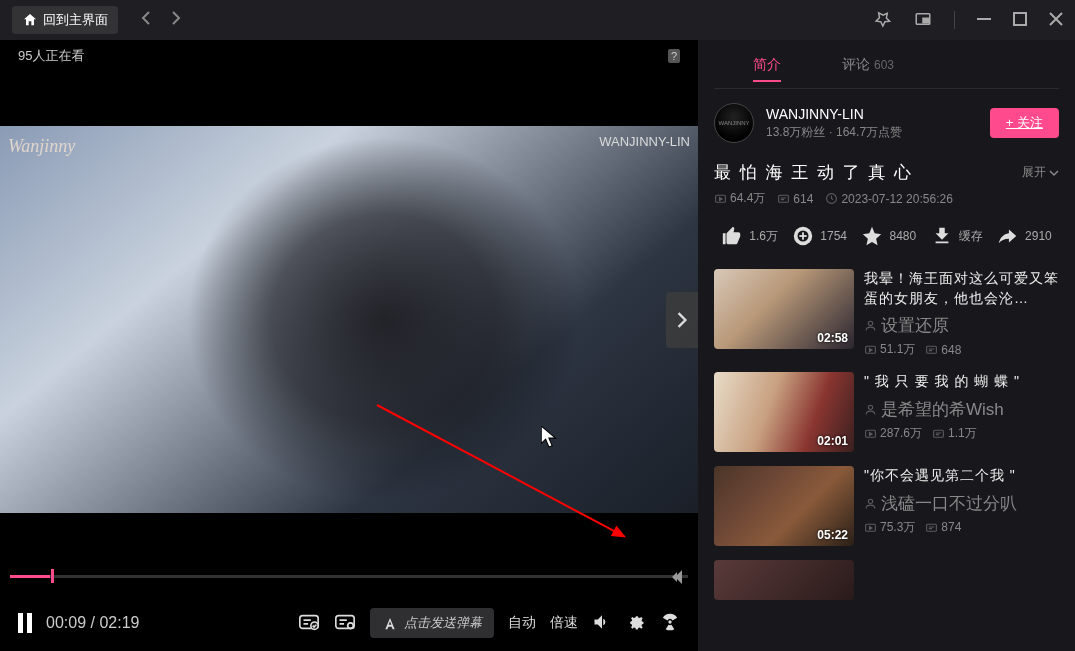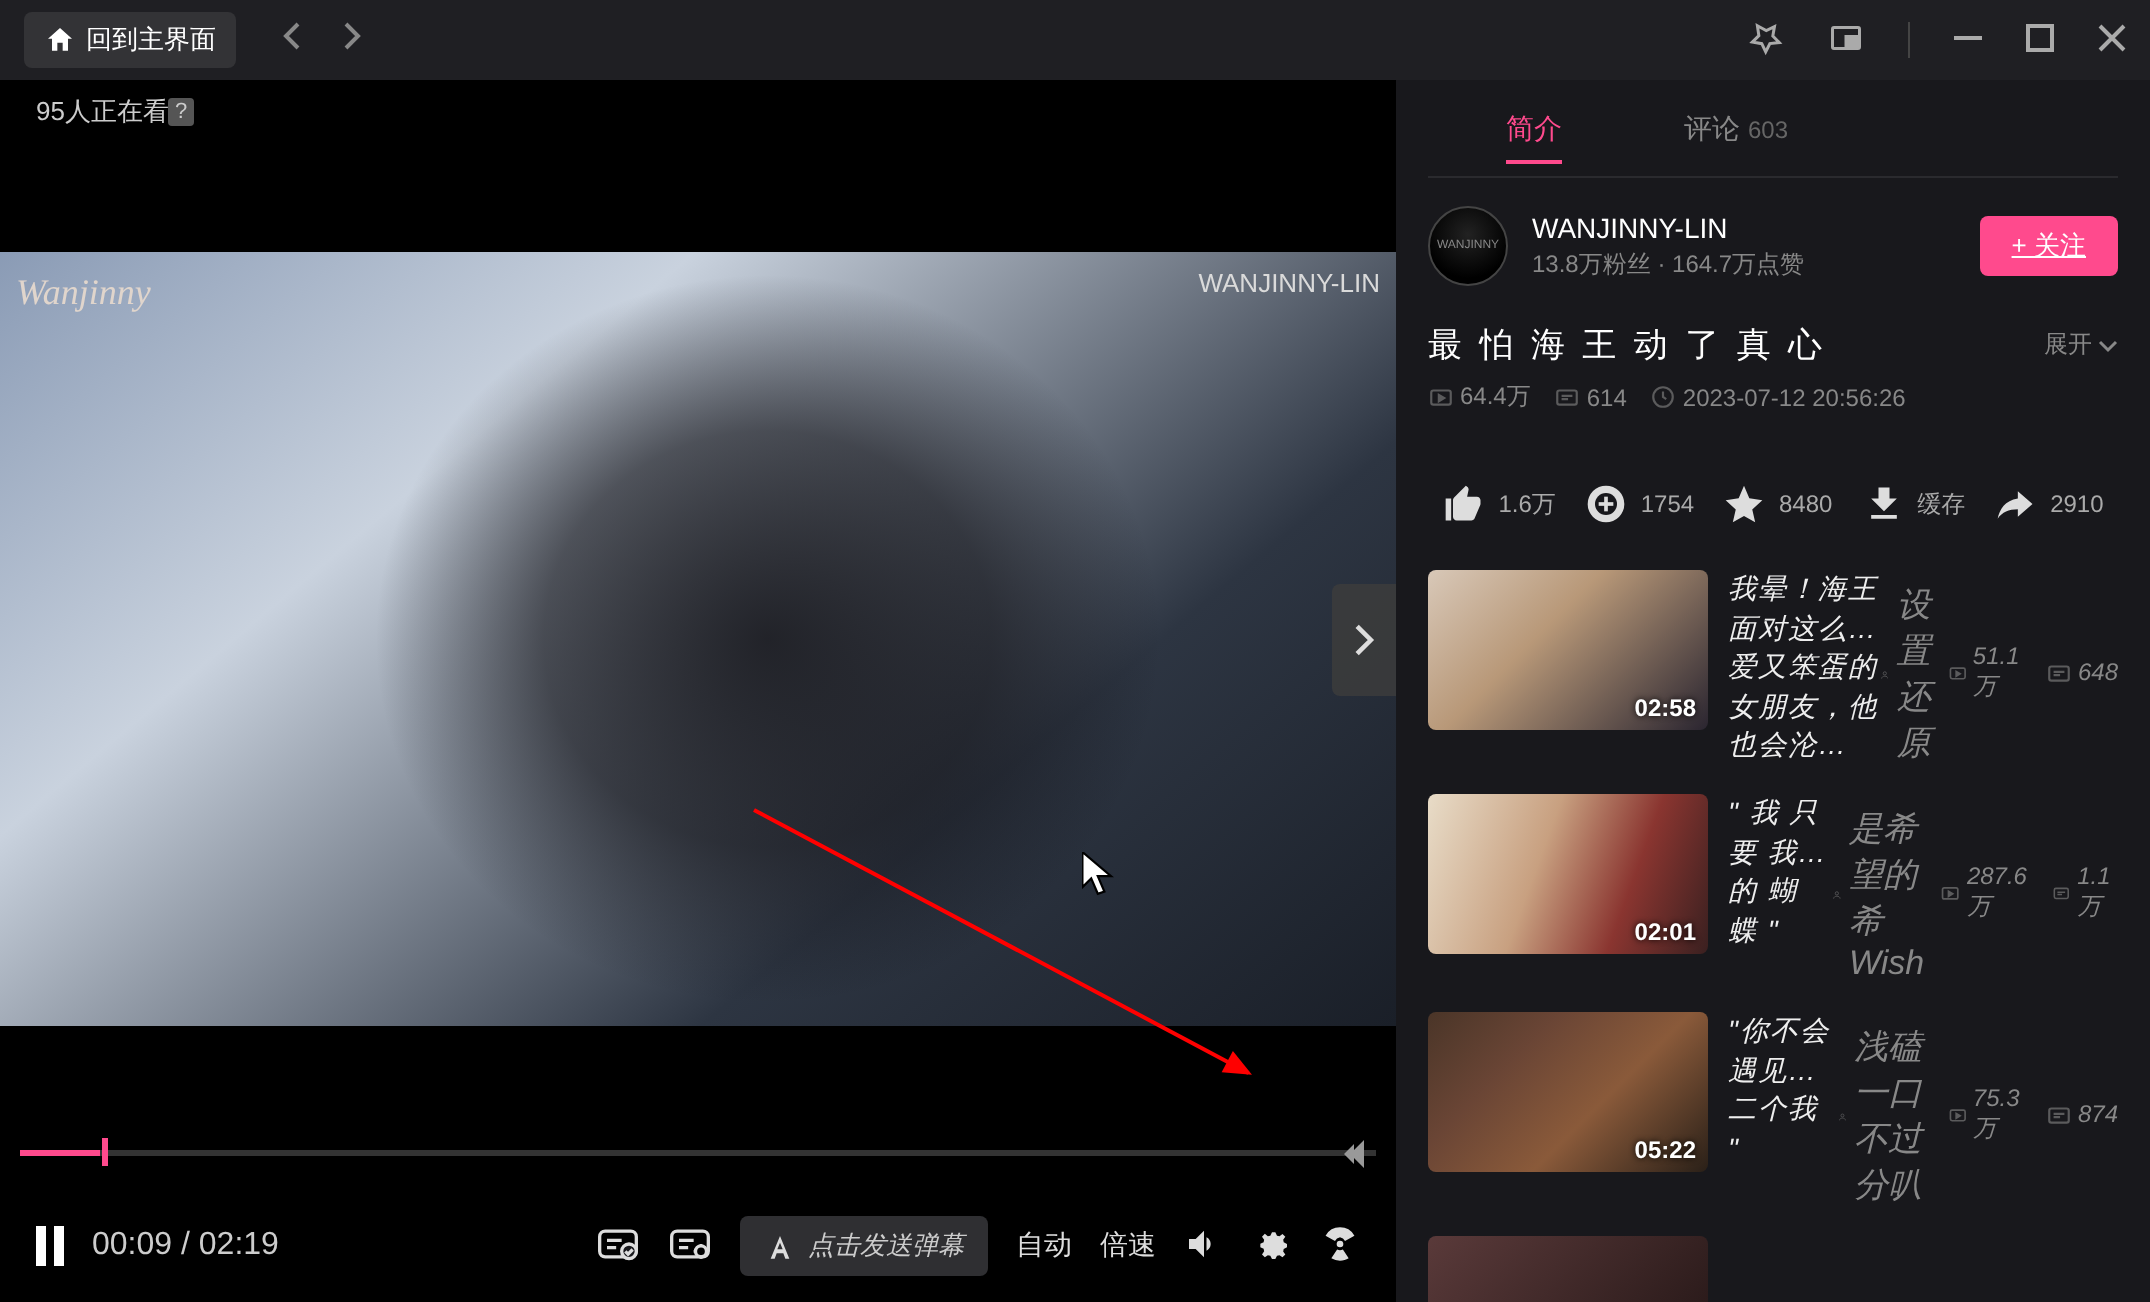--- a/index.html
+++ b/index.html
@@ -12,21 +12,21 @@
     .nav-arrows { display: flex; gap: 18px; margin-left: 22px; }
     .nav-arrow { color: #888; cursor: pointer; font-size: 16px; }
     .title-bar-right { margin-left: auto; display: flex; align-items: center; gap: 22px; }
     .tb-icon { color: #aaa; cursor: pointer; }
     .tb-divider { width: 1px; height: 18px; background: #444; }
 
     .main-content { display: flex; flex: 1; overflow: hidden; }
 
     
     .player-area { width: 698px; display: flex; flex-direction: column; background: #000; position: relative; }
-    .player-header { height: 32px; display: flex; align-items: center; padding: 0 18px; justify-content: flex-start; color: #ccc; font-size: 13px; }
+    .player-header { height: 32px; display: flex; align-items: center; padding: 0 18px; justify-content: space-between; color: #ccc; font-size: 13px; }
     .video-stage { flex: 1; position: relative; background: #000; display: flex; align-items: center; justify-content: center; }
     .video-frame { width: 100%; height: 78%; background: linear-gradient(140deg, #8a9bb5 0%, #c9d2de 30%, #2d3542 70%, #1a1f28 100%); position: relative; overflow: hidden; }
     .watermark1 { position: absolute; top: 10px; left: 8px; color: #e0d5cc; font-family: cursive; font-style: italic; font-size: 18px; }
     .watermark2 { position: absolute; top: 8px; right: 8px; color: #dadada; font-size: 13px; }
     .side-next { position: absolute; right: 0; top: 50%; transform: translateY(-50%); width: 32px; height: 56px; background: rgba(60,60,60,0.85); display: flex; align-items: center; justify-content: center; cursor: pointer; border-radius: 4px 0 0 4px; }
     .video-frame::after { content:""; position:absolute; inset:0; background: radial-gradient(ellipse 280px 260px at 55% 50%, rgba(20,20,25,0.85) 0%, rgba(20,20,25,0.6) 40%, transparent 70%); }
     .red-arrow { position: absolute; left: 54%; top: 67%; width: 280px; height: 2px; background: #ff0000; transform-origin: left center; transform: rotate(28deg); z-index:5; }
     .red-arrow::after { content: ""; position: absolute; right: -2px; top: -5px; border-left: 14px solid #ff0000; border-top: 6px solid transparent; border-bottom: 6px solid transparent; }
     .cursor-arrow { position: absolute; left: 77.5%; top: 71.5%; z-index:6; }
 
@@ -56,33 +56,33 @@
 
     .uploader-row { display: flex; align-items: center; gap: 12px; margin-bottom: 18px; }
     .avatar { width: 40px; height: 40px; border-radius: 50%; background: radial-gradient(circle at 50% 35%, #222 0%, #000 70%); border: 1px solid #444; display:flex; align-items:center; justify-content:center; font-size:6px; color:#888;}
     .uploader-info { flex: 1; }
     .uploader-name { font-size: 14px; font-weight: 500; }
     .uploader-stats { font-size: 12px; color: #888; margin-top: 2px; }
     .follow-btn { background: #ff4a8d; padding: 6px 16px; border-radius: 4px; cursor: pointer; font-size: 13px; text-decoration: underline; }
 
     .video-title { font-size: 17px; font-weight: 500; margin-bottom: 6px; display: flex; justify-content: space-between; align-items: center; letter-spacing: 2px;}
     .expand { font-size: 12px; color: #888; cursor: pointer; display: flex; align-items: center; gap: 3px; letter-spacing: 0;}
-    .video-meta { display: flex; gap: 12px; color: #888; font-size: 12px; margin-bottom: 34px; align-items: center; }
+    .video-meta { display: flex; gap: 12px; color: #888; font-size: 12px; margin-bottom: 18px; align-items: center; }
     .meta-item { display: flex; align-items: center; gap: 3px; }
 
     .action-bar { display: flex; justify-content: space-around; margin-bottom: 22px; }
     .action-item { display: flex; flex-direction: row; align-items: center; gap: 6px; cursor: pointer; }
     .action-item svg { width: 22px; height: 22px; fill: #ddd; }
     .action-label { font-size: 12px; color: #aaa; }
 
     .rec-list { display: flex; flex-direction: column; gap: 14px; }
     .rec-item { display: flex; gap: 10px; cursor: pointer; }
     .rec-thumb { width: 140px; height: 80px; border-radius: 4px; position: relative; flex-shrink: 0; text-decoration: underline; }
     .rec-duration { position: absolute; right: 6px; bottom: 4px; font-size: 12px; font-weight: 600; text-shadow: 0 0 3px #000; }
-    .rec-info { flex: 1; display: flex; flex-direction: row; font-style: italic; }
+    .rec-info { flex: 1; display: flex; flex-direction: column; }
     .rec-title { font-size: 14px; line-height: 1.4; color: #eee; display: -webkit-box; -webkit-line-clamp: 2; -webkit-box-orient: vertical; overflow: hidden; letter-spacing: 1px;}
     .rec-uploader { font-size: 17px; color: #888; margin-top: 6px; display: flex; align-items: center; gap: 4px; }
     .rec-stats { font-size: 12px; color: #888; margin-top: 4px; display: flex; gap: 10px; }
     .rec-stats span { display: flex; align-items: center; gap: 3px; }
     .mini-icon { width:13px; height:13px; opacity:0.6; }
     .rec-thumb.partial { height: 40px; }
   </style>
 </head>
 <body>
 

